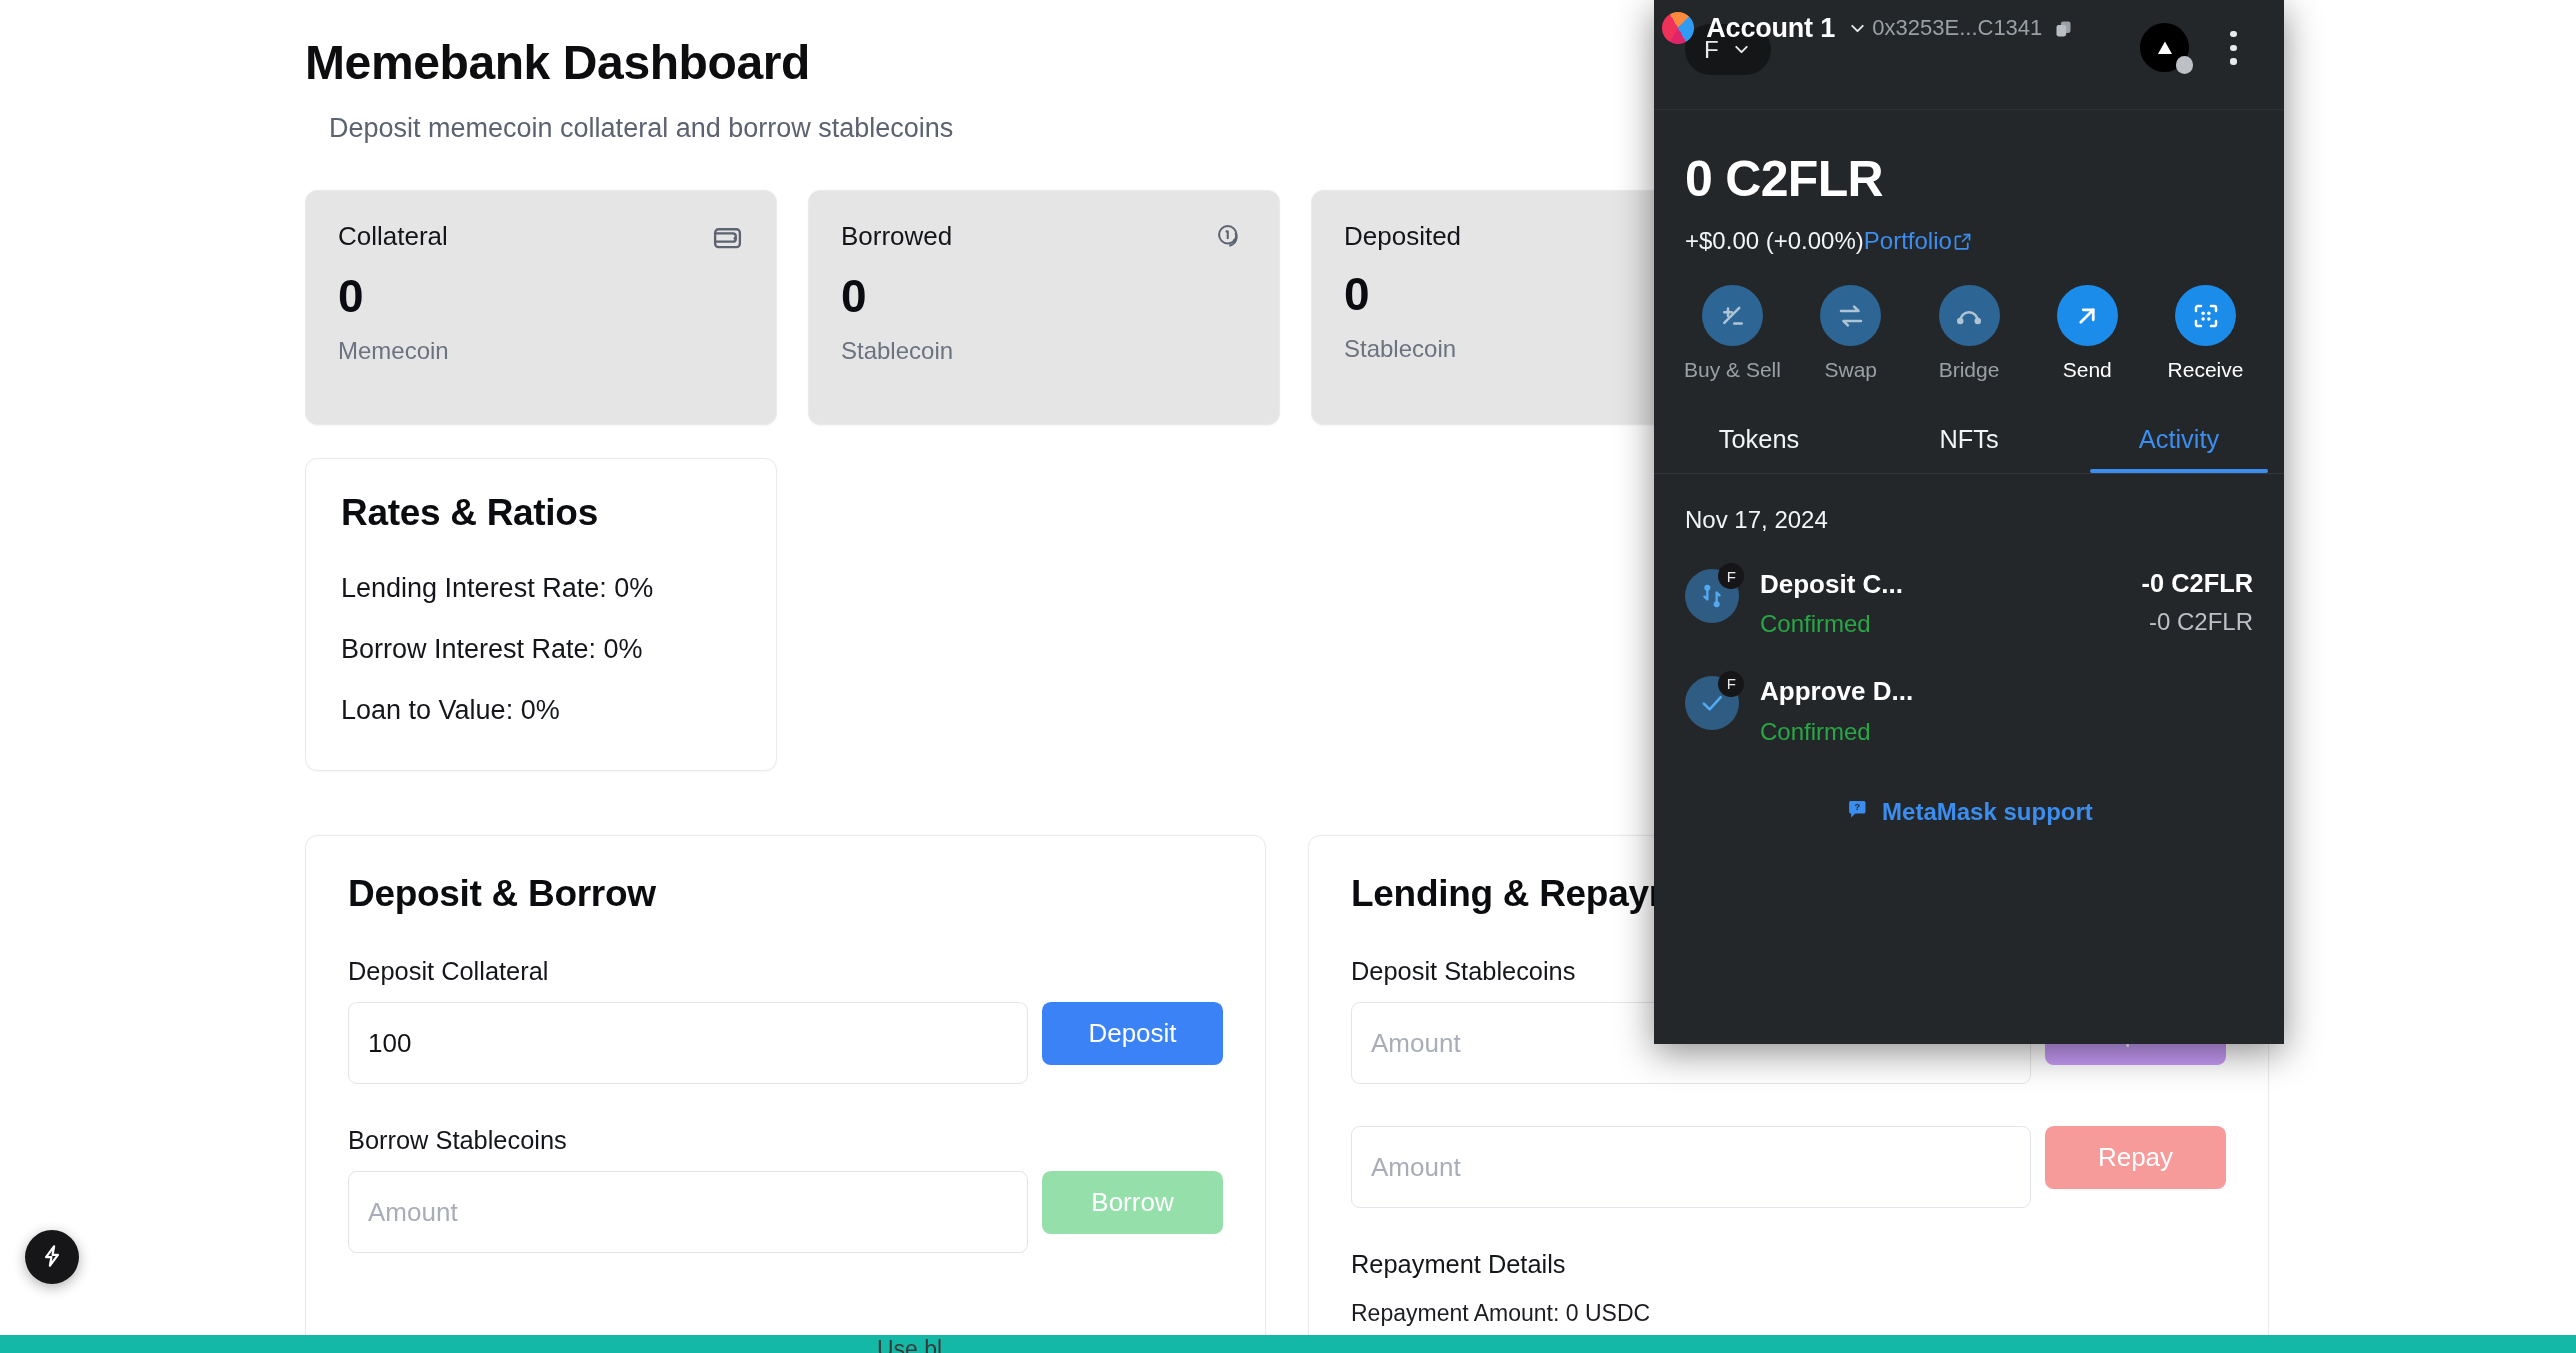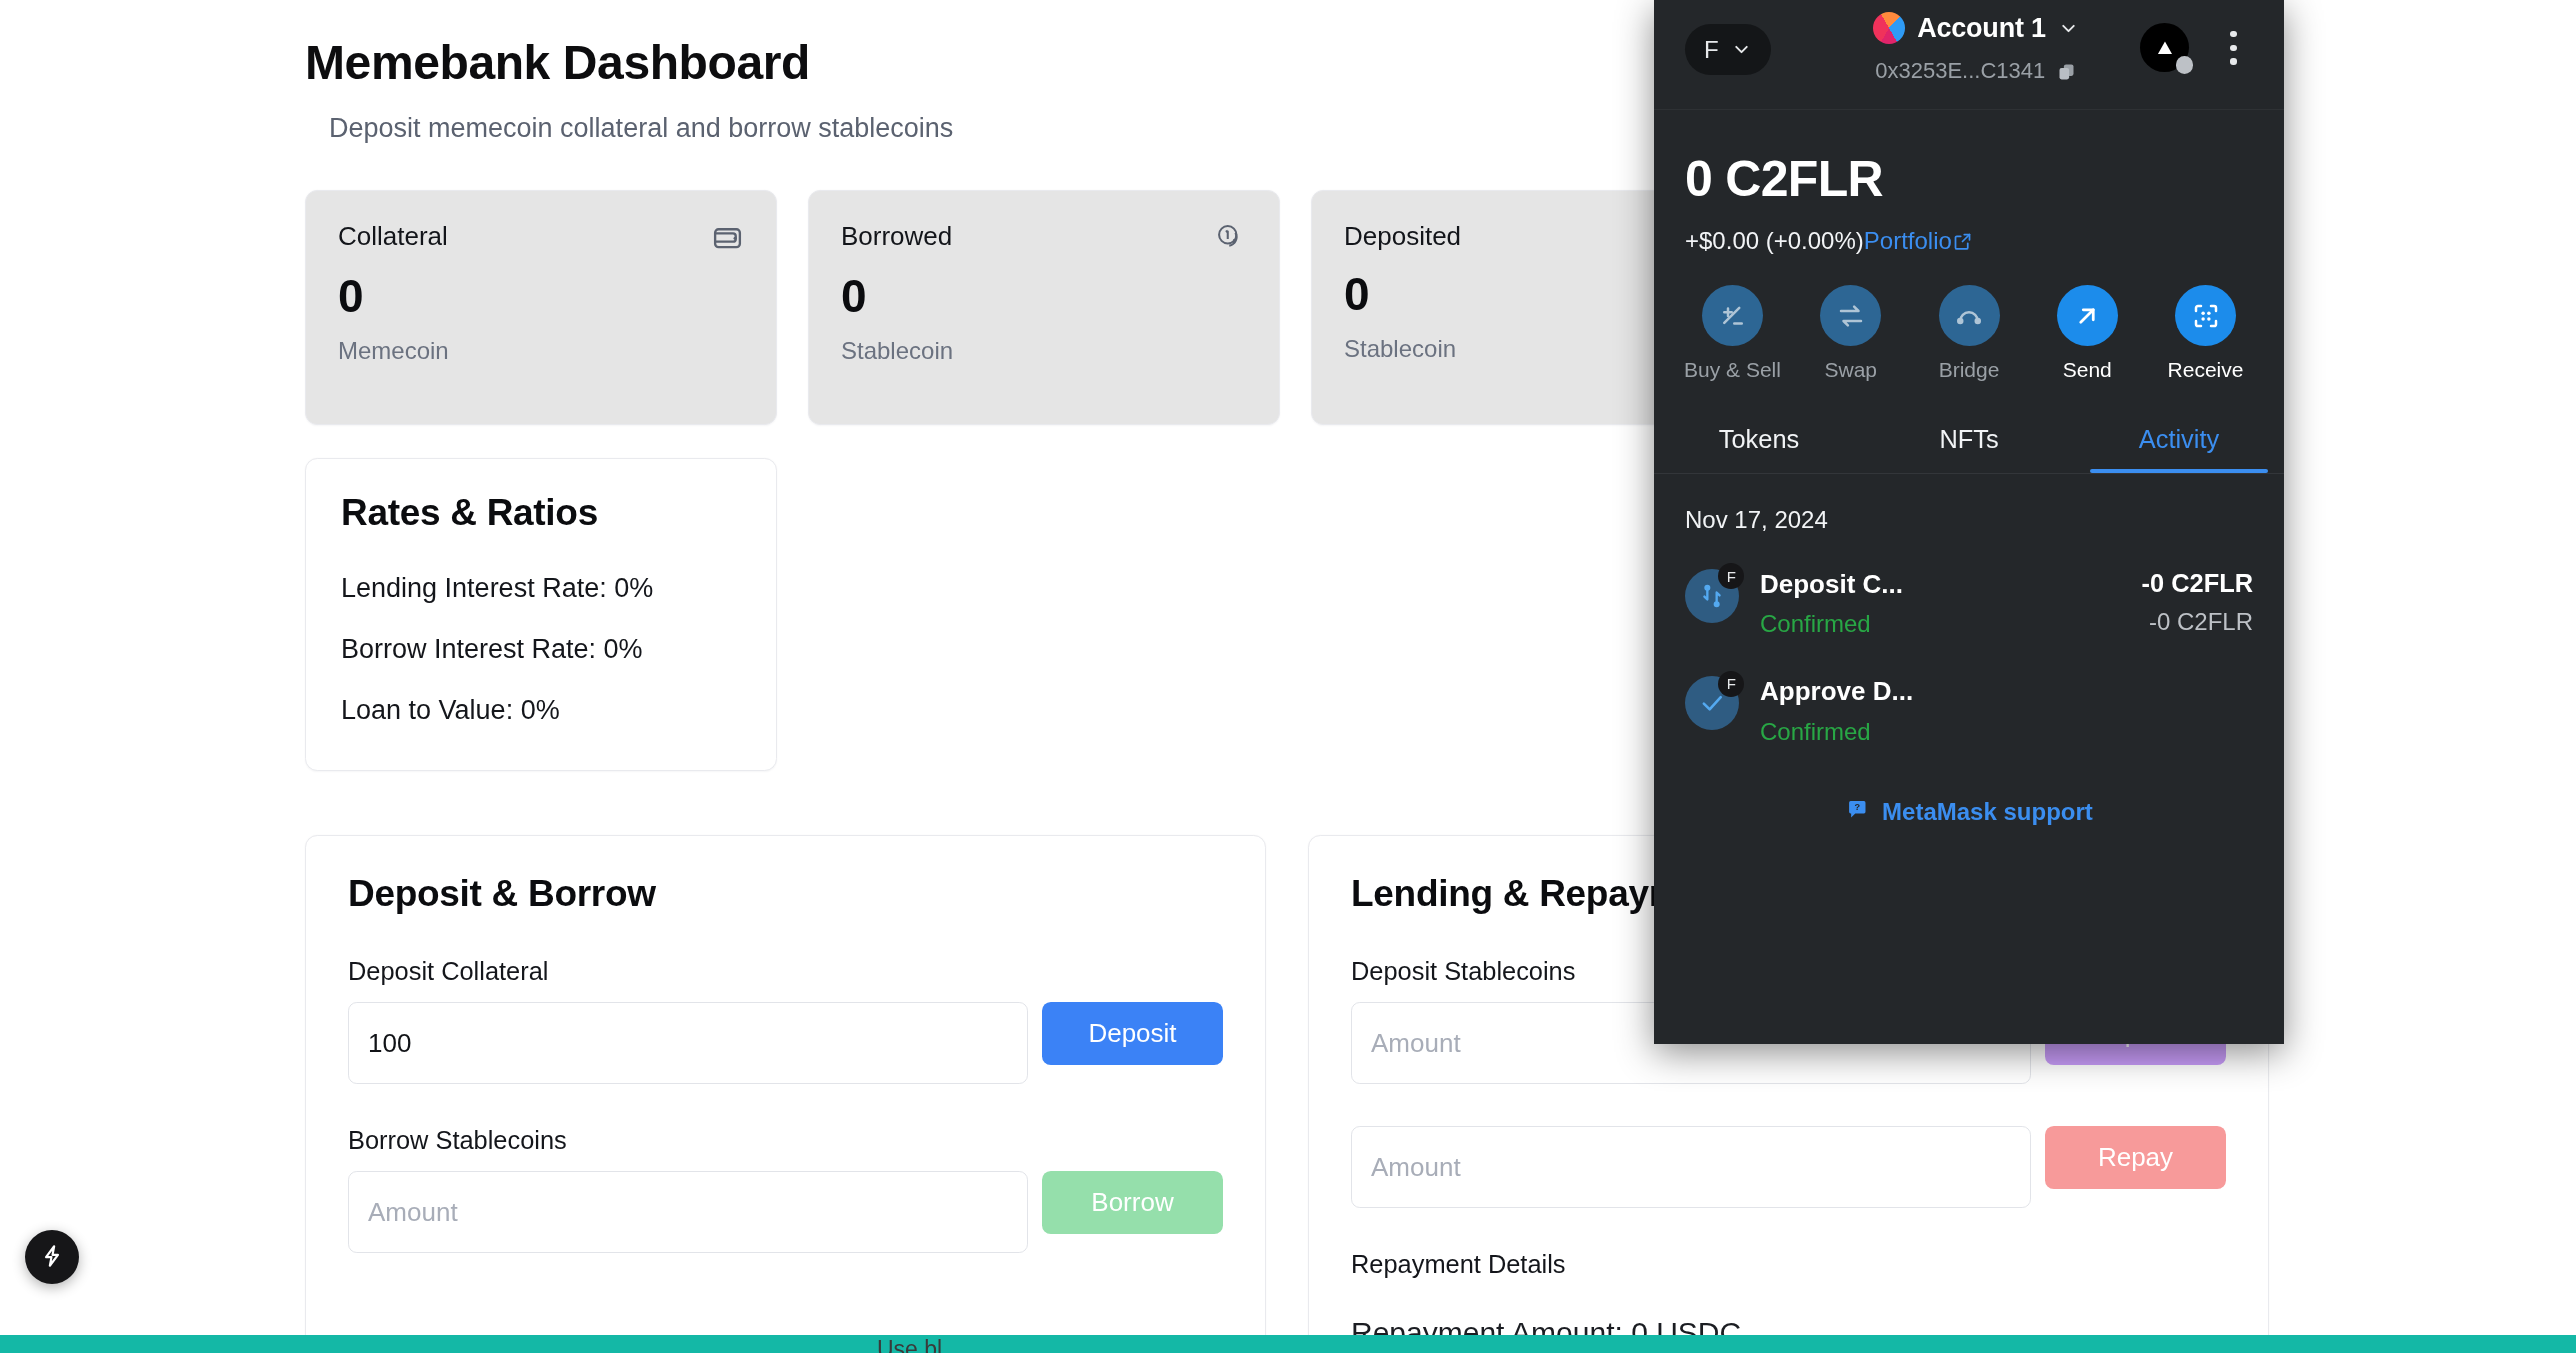--- a/index.html
+++ b/index.html
@@ -75,21 +75,21 @@
   .act-btn {
     width:181px; height:63px; border:none; border-radius:8.8px;
     font-size:26px; color:#fff; cursor:pointer;
     font-family:"Liberation Sans", sans-serif;
   }
   .btn-deposit-blue { background:#3b82f6; }
   .btn-borrow-green { background:#95dfab; }
   .btn-deposit-purple { background:#c79bf7; }
   .btn-repay-red { background:#f79a9a; }
   .details-title { margin-top:42px; font-size:25.4px; color:#14161b; }
-  .details-line { margin-top:37px; font-size:30px; color:#1b1d22; }
+  .details-line { margin-top:21px; font-size:23px; color:#1b1d22; }
 
   
   .fab {
     position:absolute; left:24.6px; bottom:70px; width:54px; height:54px;
     border-radius:50%; background:#161618;
     display:flex; align-items:center; justify-content:center;
     box-shadow:0 3.5px 12.3px rgba(0,0,0,0.3); cursor:pointer;
   }
   .fab svg { width:26px; height:26px; }
 
@@ -104,22 +104,22 @@
     border-bottom:0.9px solid #2e3134;
   }
   .mm-net-pill {
     position:absolute; left:31px; top:24px; height:51px; padding:0 19px;
     background:#141618; border-radius:25.4px;
     display:flex; align-items:center; gap:12.3px; cursor:pointer;
   }
   .mm-net-letter { font-size:24px; color:#e7e9eb; }
   .chev { width:21px; height:21px; }
   .mm-acct {
-    position:absolute; left:14px; right:0; top:12.3px;
-    display:flex; flex-direction:column; align-items:center; gap:14px;
+    position:absolute; left:8px; right:0; top:12.3px;
+    display:flex; flex-direction:row; align-items:center; gap:4px;
   }
   .mm-acct-row { display:flex; align-items:center; gap:12.3px; cursor:pointer; }
   .mm-avatar {
     width:32px; height:32px; border-radius:50%;
     background:
       conic-gradient(from 210deg, #f0325b 0deg 120deg, #ff8a3d 120deg 195deg, #2f9bf5 195deg 300deg, #e0246a 300deg 360deg);
     flex:0 0 auto;
   }
   .mm-acct-name { font-size:27px; font-weight:bold; color:#fff; letter-spacing:-0.2px; }
   .mm-addr-row { display:flex; align-items:center; gap:10.5px; cursor:pointer; }

